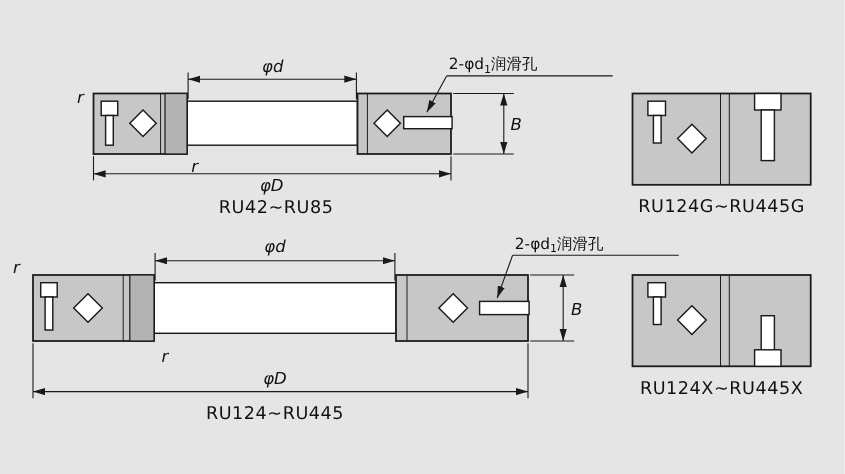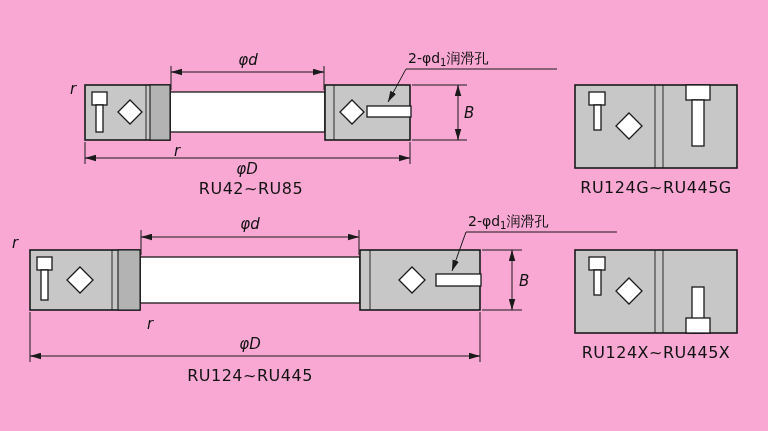--- a/index.html
+++ b/index.html
@@ -1,17 +1,17 @@
 <!DOCTYPE html>
 <html style="--line: #1a1a1a; --section-fill: #c7c7c7; --section-fill-dark: #b3b3b3; --hole-fill: #ffffff; --text: #111111;"><head>
 <meta charset="utf-8">
 <style>
   * { margin:0; padding:0; box-sizing:border-box; }
   html,body { background:#fff; font-family:"Liberation Sans", sans-serif; }
-  .canvas { position:relative; width:768px; height:431px; background:#f9a8d4; overflow:hidden; }
+  .canvas { position:relative; width:768px; height:431px; background:#e5e5e5; overflow:hidden; }
   svg { display:block; }
   .part      { fill:var(--section-fill,#c7c7c7); stroke:var(--line,#1a1a1a); stroke-width:1.6; }
   .part-dark { fill:var(--section-fill-dark,#b3b3b3); stroke:var(--line,#1a1a1a); stroke-width:1.1; }
   .hole      { fill:var(--hole-fill,#ffffff); stroke:var(--line,#1a1a1a); stroke-width:1.3; }
   .dim  { stroke:var(--line,#1a1a1a); stroke-width:1; fill:none; }
   .seam { stroke:var(--line,#1a1a1a); stroke-width:0.9; }
   text { fill:var(--text,#111111); }
   .dimtext   { font:italic 15px "DejaVu Sans", sans-serif; }
   .labeltext { font:16px "DejaVu Sans", sans-serif; letter-spacing:0.5px; }
   .notetext  { font:14px "DejaVu Sans", sans-serif; }

